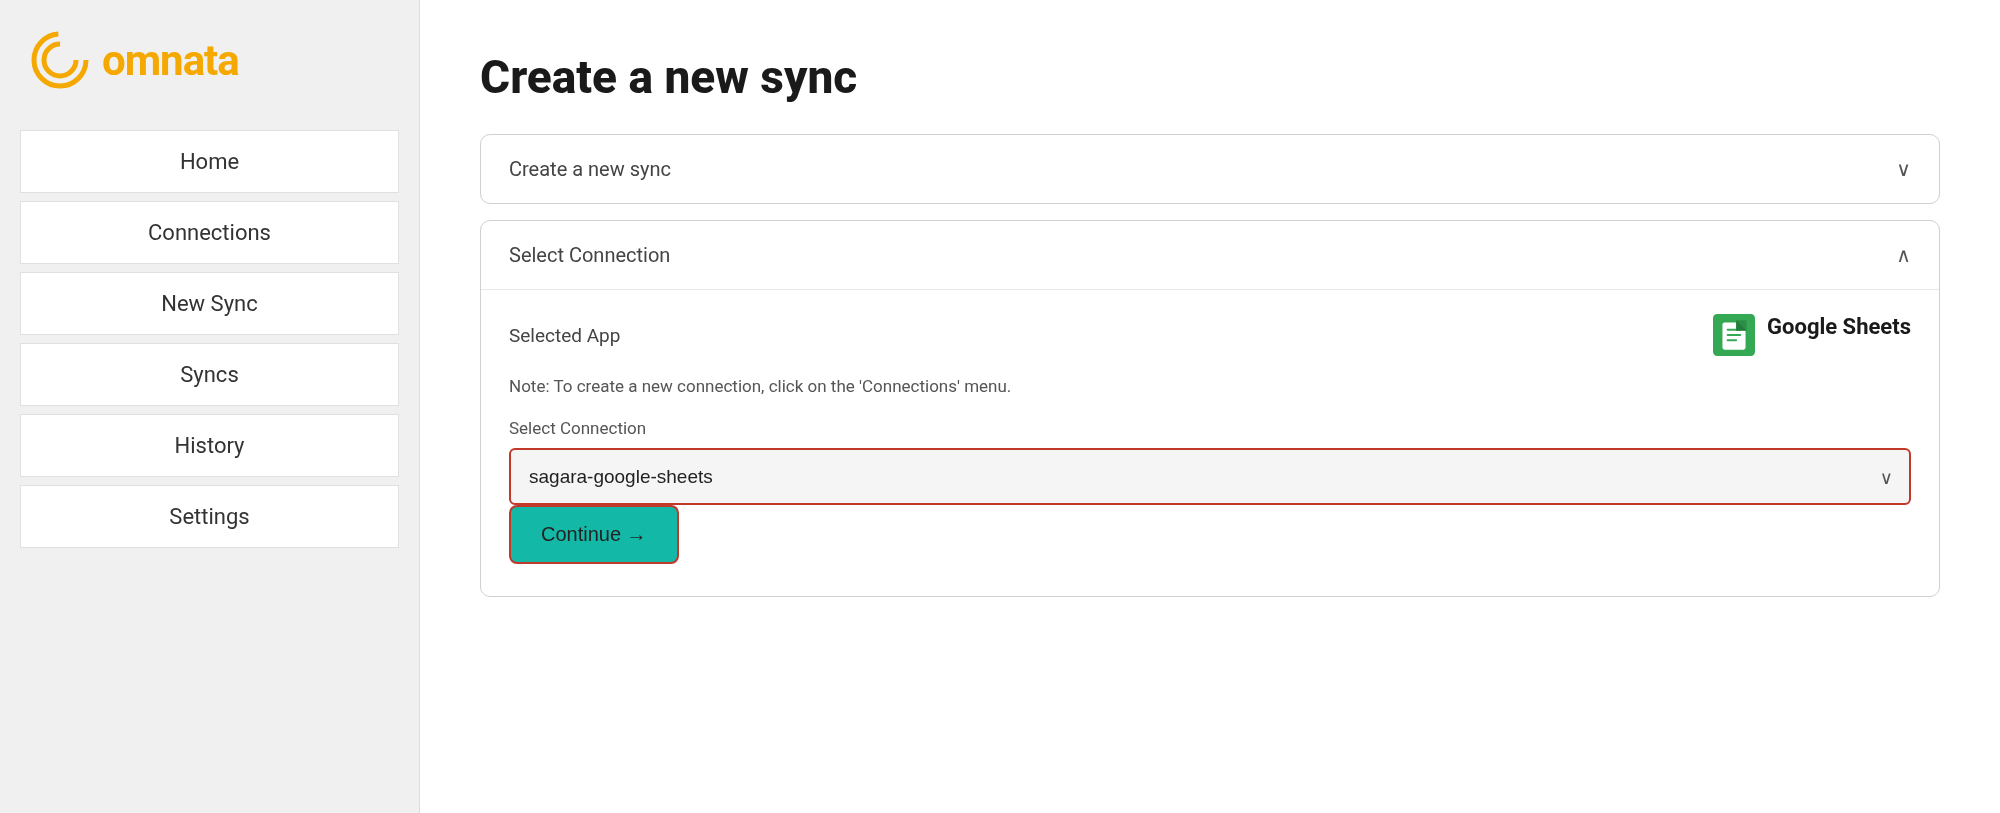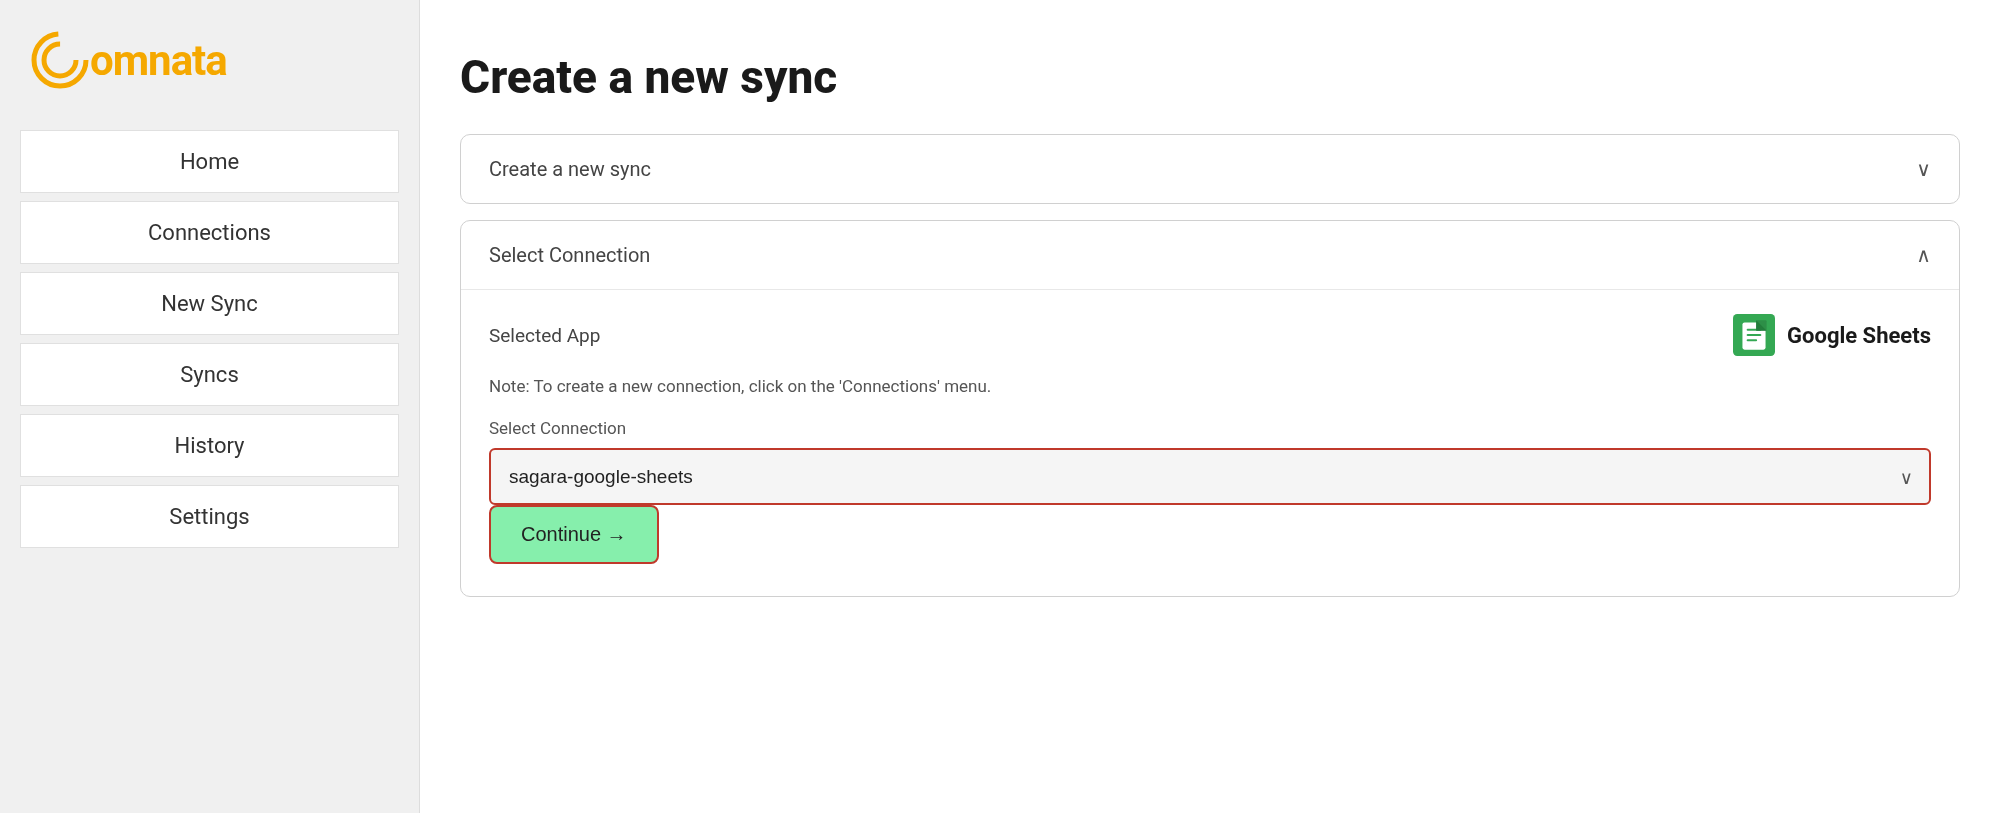--- a/index.html
+++ b/index.html
@@ -25,21 +25,21 @@
       display: flex;
       flex-direction: column;
       align-items: center;
       padding: 30px 20px 20px 20px;
       border-right: 1px solid #ddd;
     }
 
     .logo-container {
       display: flex;
       align-items: center;
-      gap: 0;
+      gap: 12px;
       margin-bottom: 40px;
       align-self: flex-start;
       padding-left: 10px;
     }
 
     .logo-icon {
       width: 60px;
       height: 60px;
     }
 
@@ -66,21 +66,21 @@
       text-align: center;
       font-size: 22px;
       color: #333;
       cursor: pointer;
       transition: background 0.15s;
     }
 
     
     .main-content {
       flex: 1;
-      padding: 50px 40px;
+      padding: 50px 60px;
       background: white;
     }
 
     .page-title {
       font-size: 46px;
       font-weight: 800;
       color: #1a1a1a;
       margin-bottom: 30px;
     }
 
@@ -124,21 +124,20 @@
       gap: 12px;
     }
 
     .selected-app-label {
       font-size: 19px;
       color: #444;
     }
 
     .selected-app-value {
       display: flex;
-      align-items: center;
       gap: 12px;
     }
 
     .google-sheets-icon {
       width: 42px;
       height: 42px;
     }
 
     .selected-app-name {
       font-size: 22px;
@@ -186,21 +185,21 @@
       color: #555;
       pointer-events: none;
     }
 
     .continue-button {
       border: 2px solid #c0392b;
       border-radius: 8px;
       padding: 16px 30px;
       font-size: 20px;
       color: #222;
-      background: #86efac;
+      background: #14b8a6;
       cursor: pointer;
       display: inline-flex;
       align-items: center;
       gap: 8px;
       transition: background 0.15s;
     }
   </style>
 </head>
 <body>
 

